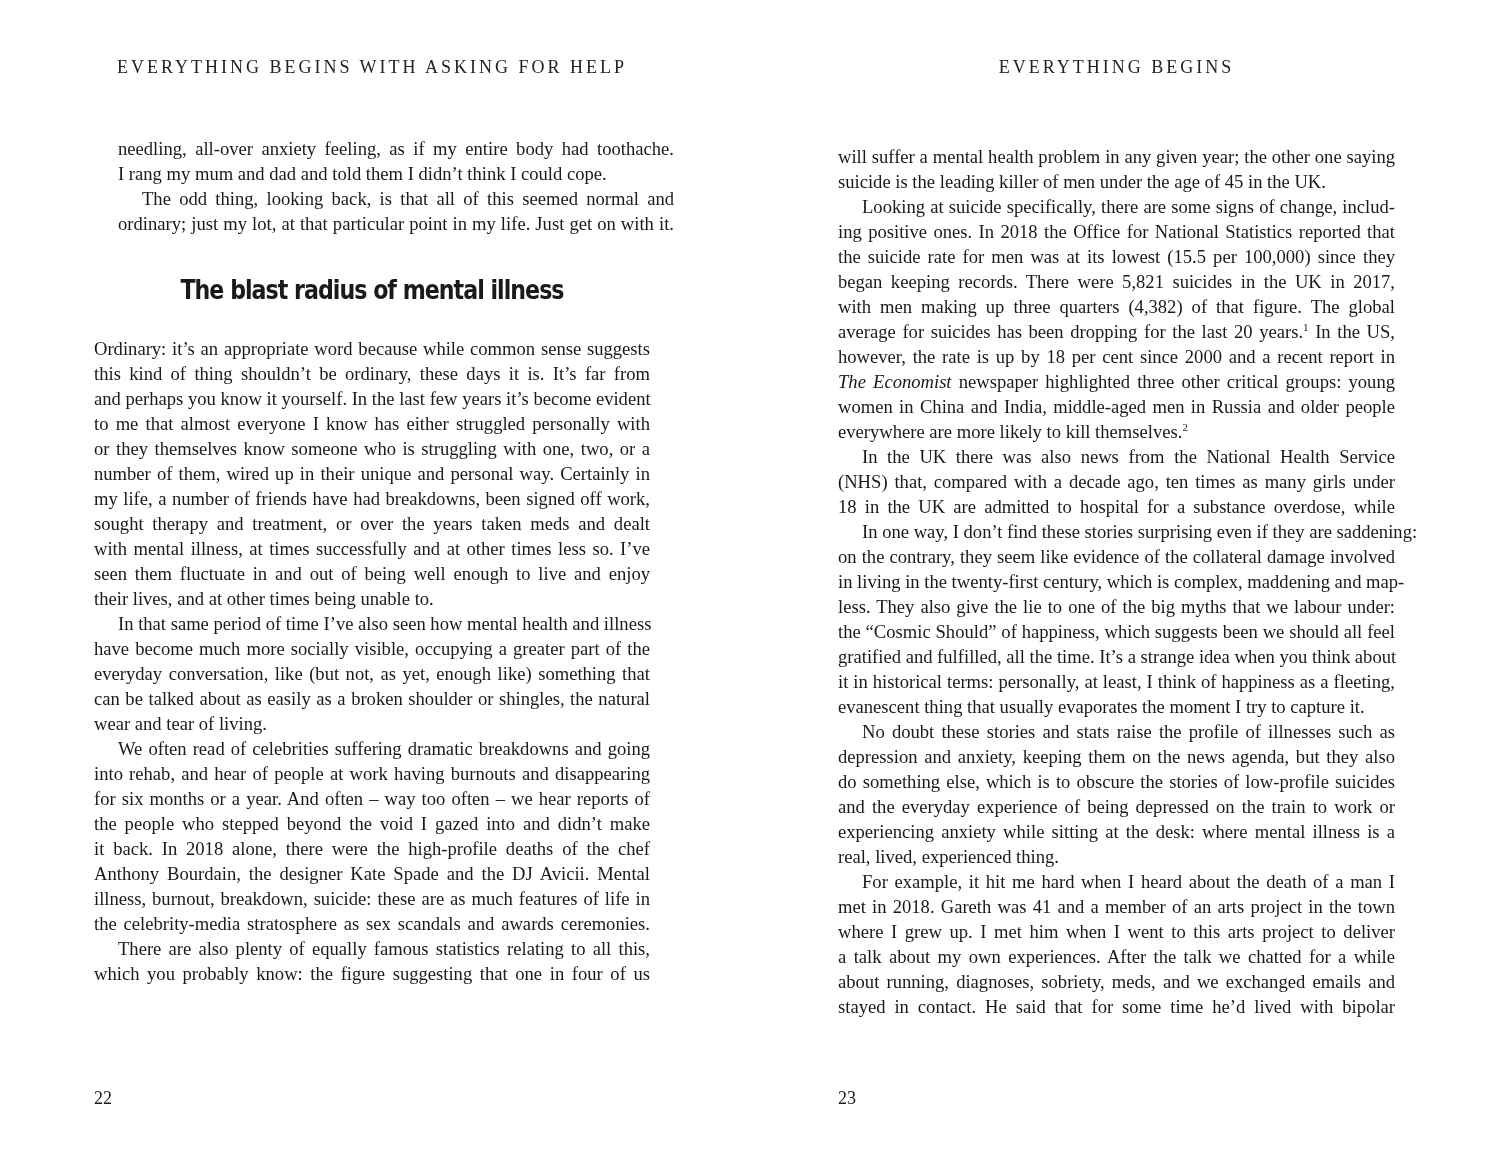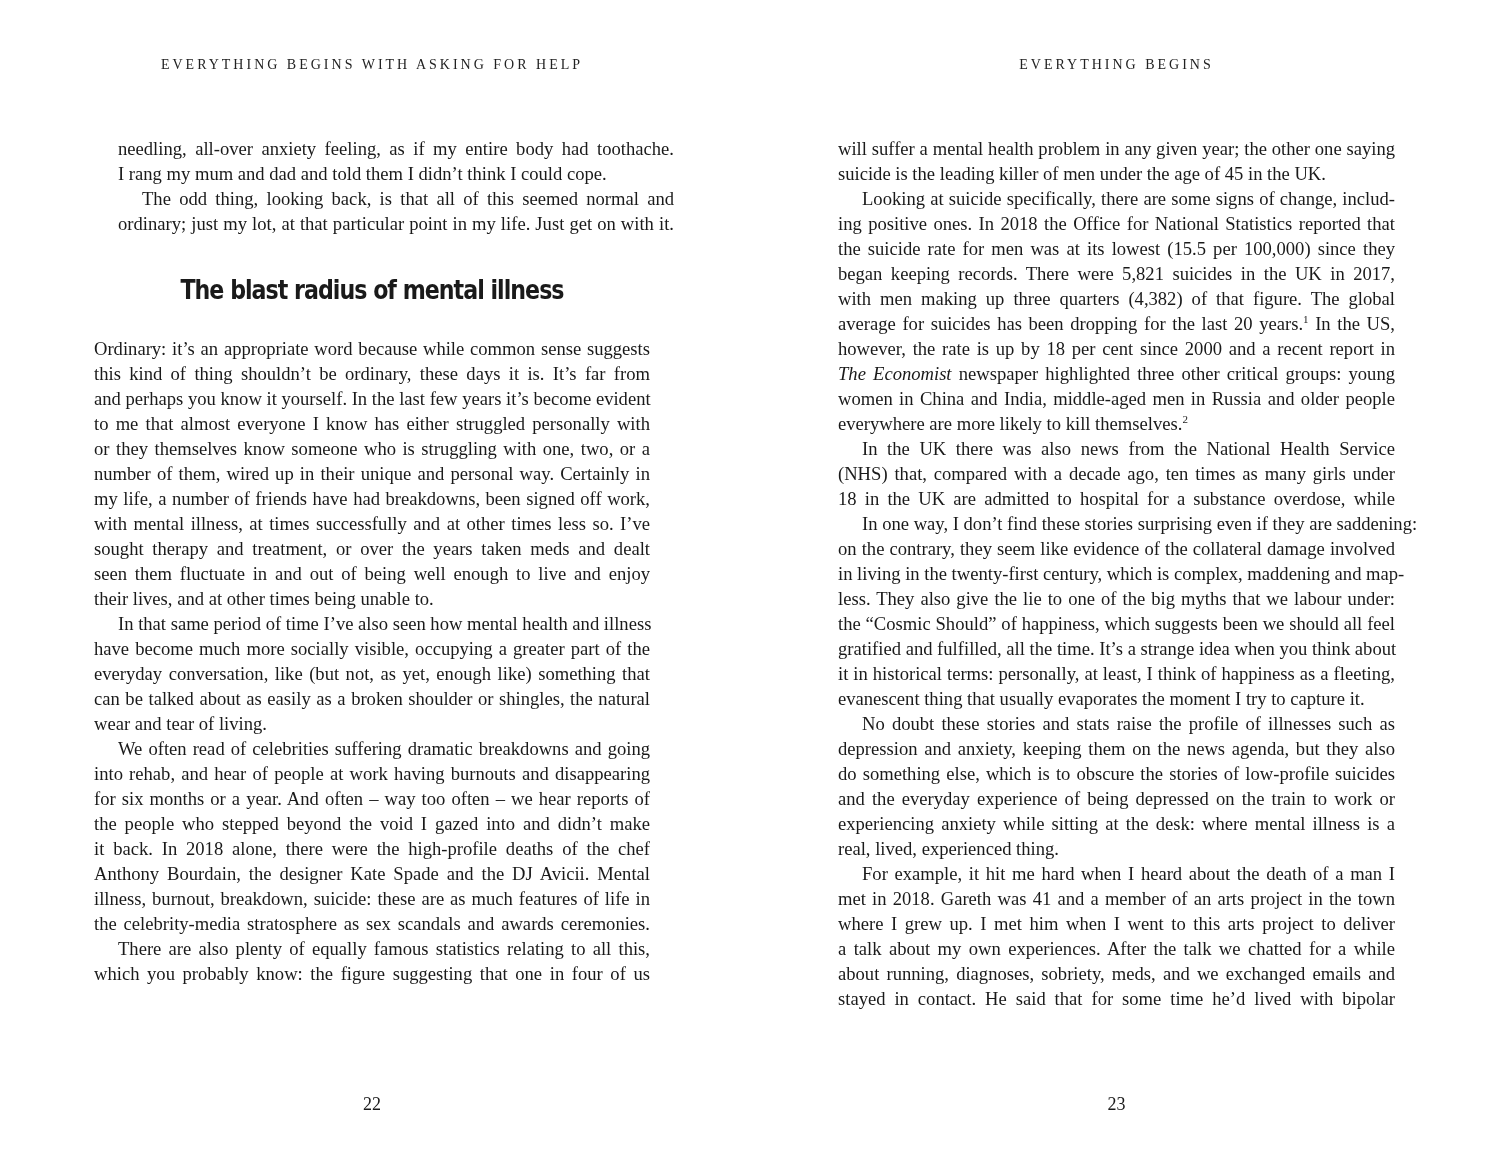--- a/index.html
+++ b/index.html
@@ -2,33 +2,33 @@
 <html><head>
 <meta charset="utf-8">
 <style>
   html, body { margin: 0; padding: 0; background: #ffffff; }
   body { width: 1488px; height: 1169px; position: relative; overflow: hidden;
          font-family: "Liberation Serif", "DejaVu Serif", serif; color: #1a1a1a; }
   .page { position: absolute; top: 0; height: 1169px; }
   .page.left { left: 94px; width: 556px; }
   .page.right { left: 838px; width: 557px; font-family: Liberation Serif, serif; }
   .running-head { position: absolute; top: 57px; left: 0; width: 100%; text-align: center;
-                  font-size: 14px; letter-spacing: 3px; text-transform: uppercase; color: #222; }
+                  font-size: 18px; letter-spacing: 3px; text-transform: uppercase; color: #222; }
   .body { position: absolute; left: 0; width: 100%; font-size: 18.6px; }
   .left .body.top { top: 136px; margin-left: 24px; }
   .left .body.main { top: 336px; }
-  .right .body { top: 136px; }
+  .right .body { top: 144px; }
   .line { height: 25px; line-height: 25px; white-space: nowrap; text-align: justify;
           text-align-last: justify; overflow: visible; }
   .line.last { text-align-last: left; }
   .line.indent { text-indent: 24px; }
   .heading { position: absolute; top: 274px; left: 0; width: 100%; text-align: center;
              font-family: "DejaVu Sans", sans-serif; font-weight: bold; font-size: 27px;
              letter-spacing: -1.2px; transform: scaleX(0.82); color: #1a1a1a; }
-  .folio { position: absolute; top: 1088px; width: 100%; text-align: center; font-size: 18px; margin-top: 6px; }
+  .folio { position: absolute; top: 1088px; width: 100%; font-size: 18px; }
   sup { font-size: 11px; line-height: 0; vertical-align: 7px; }
   em { font-style: italic; }
 </style>
 </head>
 <body>
 
 <div class="page left">
   <div class="running-head">Everything Begins With Asking For Help</div>
   <div class="body top" id="left-top">
       <div class="line"><span>needling, all-over anxiety feeling, as if my entire body had toothache.</span></div>
@@ -38,22 +38,22 @@
     </div>
   <div class="heading">The blast radius of mental illness</div>
   <div class="body main" id="left-main">
       <div class="line"><span>Ordinary: it’s an appropriate word because while common sense suggests</span></div>
       <div class="line"><span>this kind of thing shouldn’t be ordinary, these days it is. It’s far from</span></div>
       <div class="line"><span>and perhaps you know it yourself. In the last few years it’s become evident</span></div>
       <div class="line"><span>to me that almost everyone I know has either struggled personally with</span></div>
       <div class="line"><span>or they themselves know someone who is struggling with one, two, or a</span></div>
       <div class="line"><span>number of them, wired up in their unique and personal way. Certainly in</span></div>
       <div class="line"><span>my life, a number of friends have had breakdowns, been signed off work,</span></div>
+      <div class="line"><span>sought therapy and treatment, or over the years taken meds and dealt</span></div>
       <div class="line"><span>with mental illness, at times successfully and at other times less so. I’ve</span></div>
-      <div class="line"><span>sought therapy and treatment, or over the years taken meds and dealt</span></div>
       <div class="line"><span>seen them fluctuate in and out of being well enough to live and enjoy</span></div>
       <div class="line last"><span>their lives, and at other times being unable to.</span></div>
       <div class="line indent"><span>In that same period of time I’ve also seen how mental health and illness</span></div>
       <div class="line"><span>have become much more socially visible, occupying a greater part of the</span></div>
       <div class="line"><span>everyday conversation, like (but not, as yet, enough like) something that</span></div>
       <div class="line"><span>can be talked about as easily as a broken shoulder or shingles, the natural</span></div>
       <div class="line last"><span>wear and tear of living.</span></div>
       <div class="line indent"><span>We often read of celebrities suffering dramatic breakdowns and going</span></div>
       <div class="line"><span>into rehab, and hear of people at work having burnouts and disappearing</span></div>
       <div class="line"><span>for six months or a year. And often – way too often – we hear reports of</span></div>

